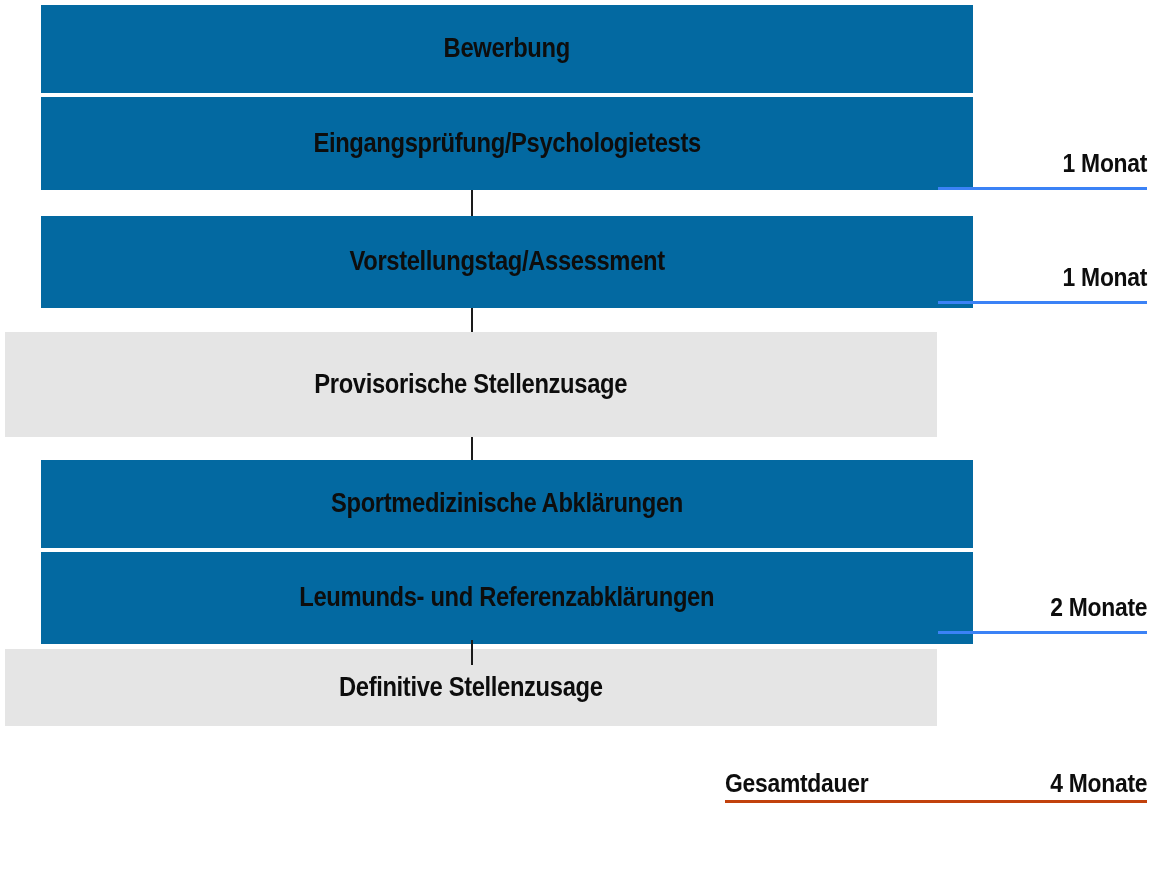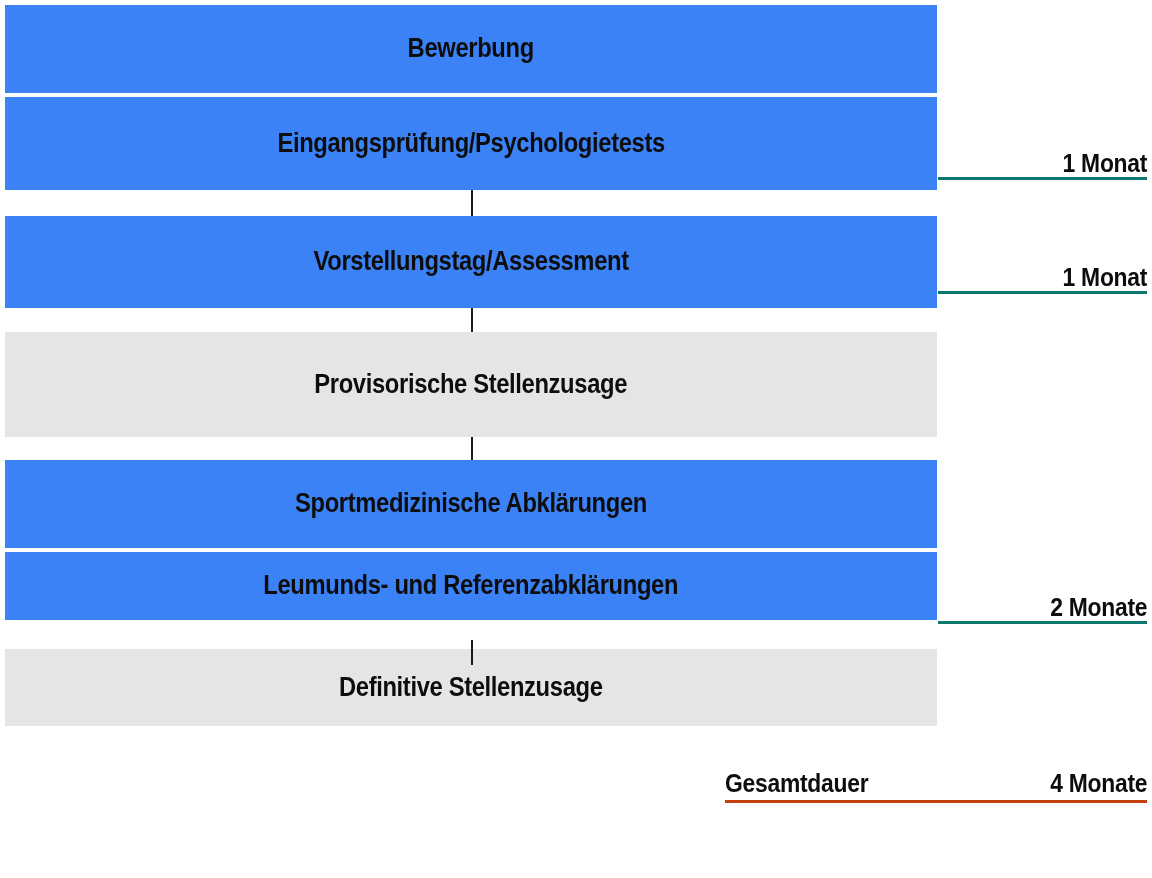--- a/index.html
+++ b/index.html
@@ -24,21 +24,21 @@
   
   .stage {
     position: absolute;
     left: 5px;
     width: 932px;
     display: flex;
     align-items: center;
     justify-content: center;
     box-sizing: border-box;
   }
-  .stage.blue  { background: #3b82f6; }
+  .stage.blue  { background: #0369a1; margin-left: 36px; }
   .stage.gray  { background: #e5e5e5; }
 
   .stage-label {
     font-family: "Liberation Sans Narrow", "Liberation Sans", sans-serif;
     font-weight: bold;
     font-size: 27px;
     line-height: 1.1;
     letter-spacing: -0.4px;
     color: #0d0d0d;
     text-align: center;
@@ -53,24 +53,24 @@
     left: 471px;
     width: 2px;
     background: #1a1a1a;
   }
 
   
   .duration {
     position: absolute;
     left: 938px;
     width: 209px;
-    border-bottom: 3px solid #0f766e;
+    border-bottom: 3px solid #3b82f6;
     text-align: right;
     box-sizing: border-box;
-    padding-bottom: 0;
+    padding-bottom: 10px;
   }
   .duration-text {
     font-family: "Liberation Sans Narrow", "Liberation Sans", sans-serif;
     font-weight: bold;
     font-size: 26px;
     line-height: 1.05;
     letter-spacing: -0.3px;
     color: #0d0d0d;
     transform: scaleX(0.88);
     transform-origin: right center;
@@ -122,21 +122,21 @@
   </div>
 
   <div class="stage gray" style="top:332px;height:105px;">
     <span class="stage-label">Provisorische Stellenzusage</span>
   </div>
 
   <div class="stage blue" style="top:460px;height:88px;">
     <span class="stage-label">Sportmedizinische Abklärungen</span>
   </div>
 
-  <div class="stage blue" style="top:552px;height:68px;">
+  <div class="stage blue" style="top:552px;height:92px;">
     <span class="stage-label">Leumunds- und Referenzabklärungen</span>
   </div>
 
   <div class="stage gray" style="top:649px;height:77px;">
     <span class="stage-label">Definitive Stellenzusage</span>
   </div>
 
   <div class="connector" style="top:190px;height:26px;"></div>
   <div class="connector" style="top:308px;height:24px;"></div>
   <div class="connector" style="top:437px;height:23px;"></div>

